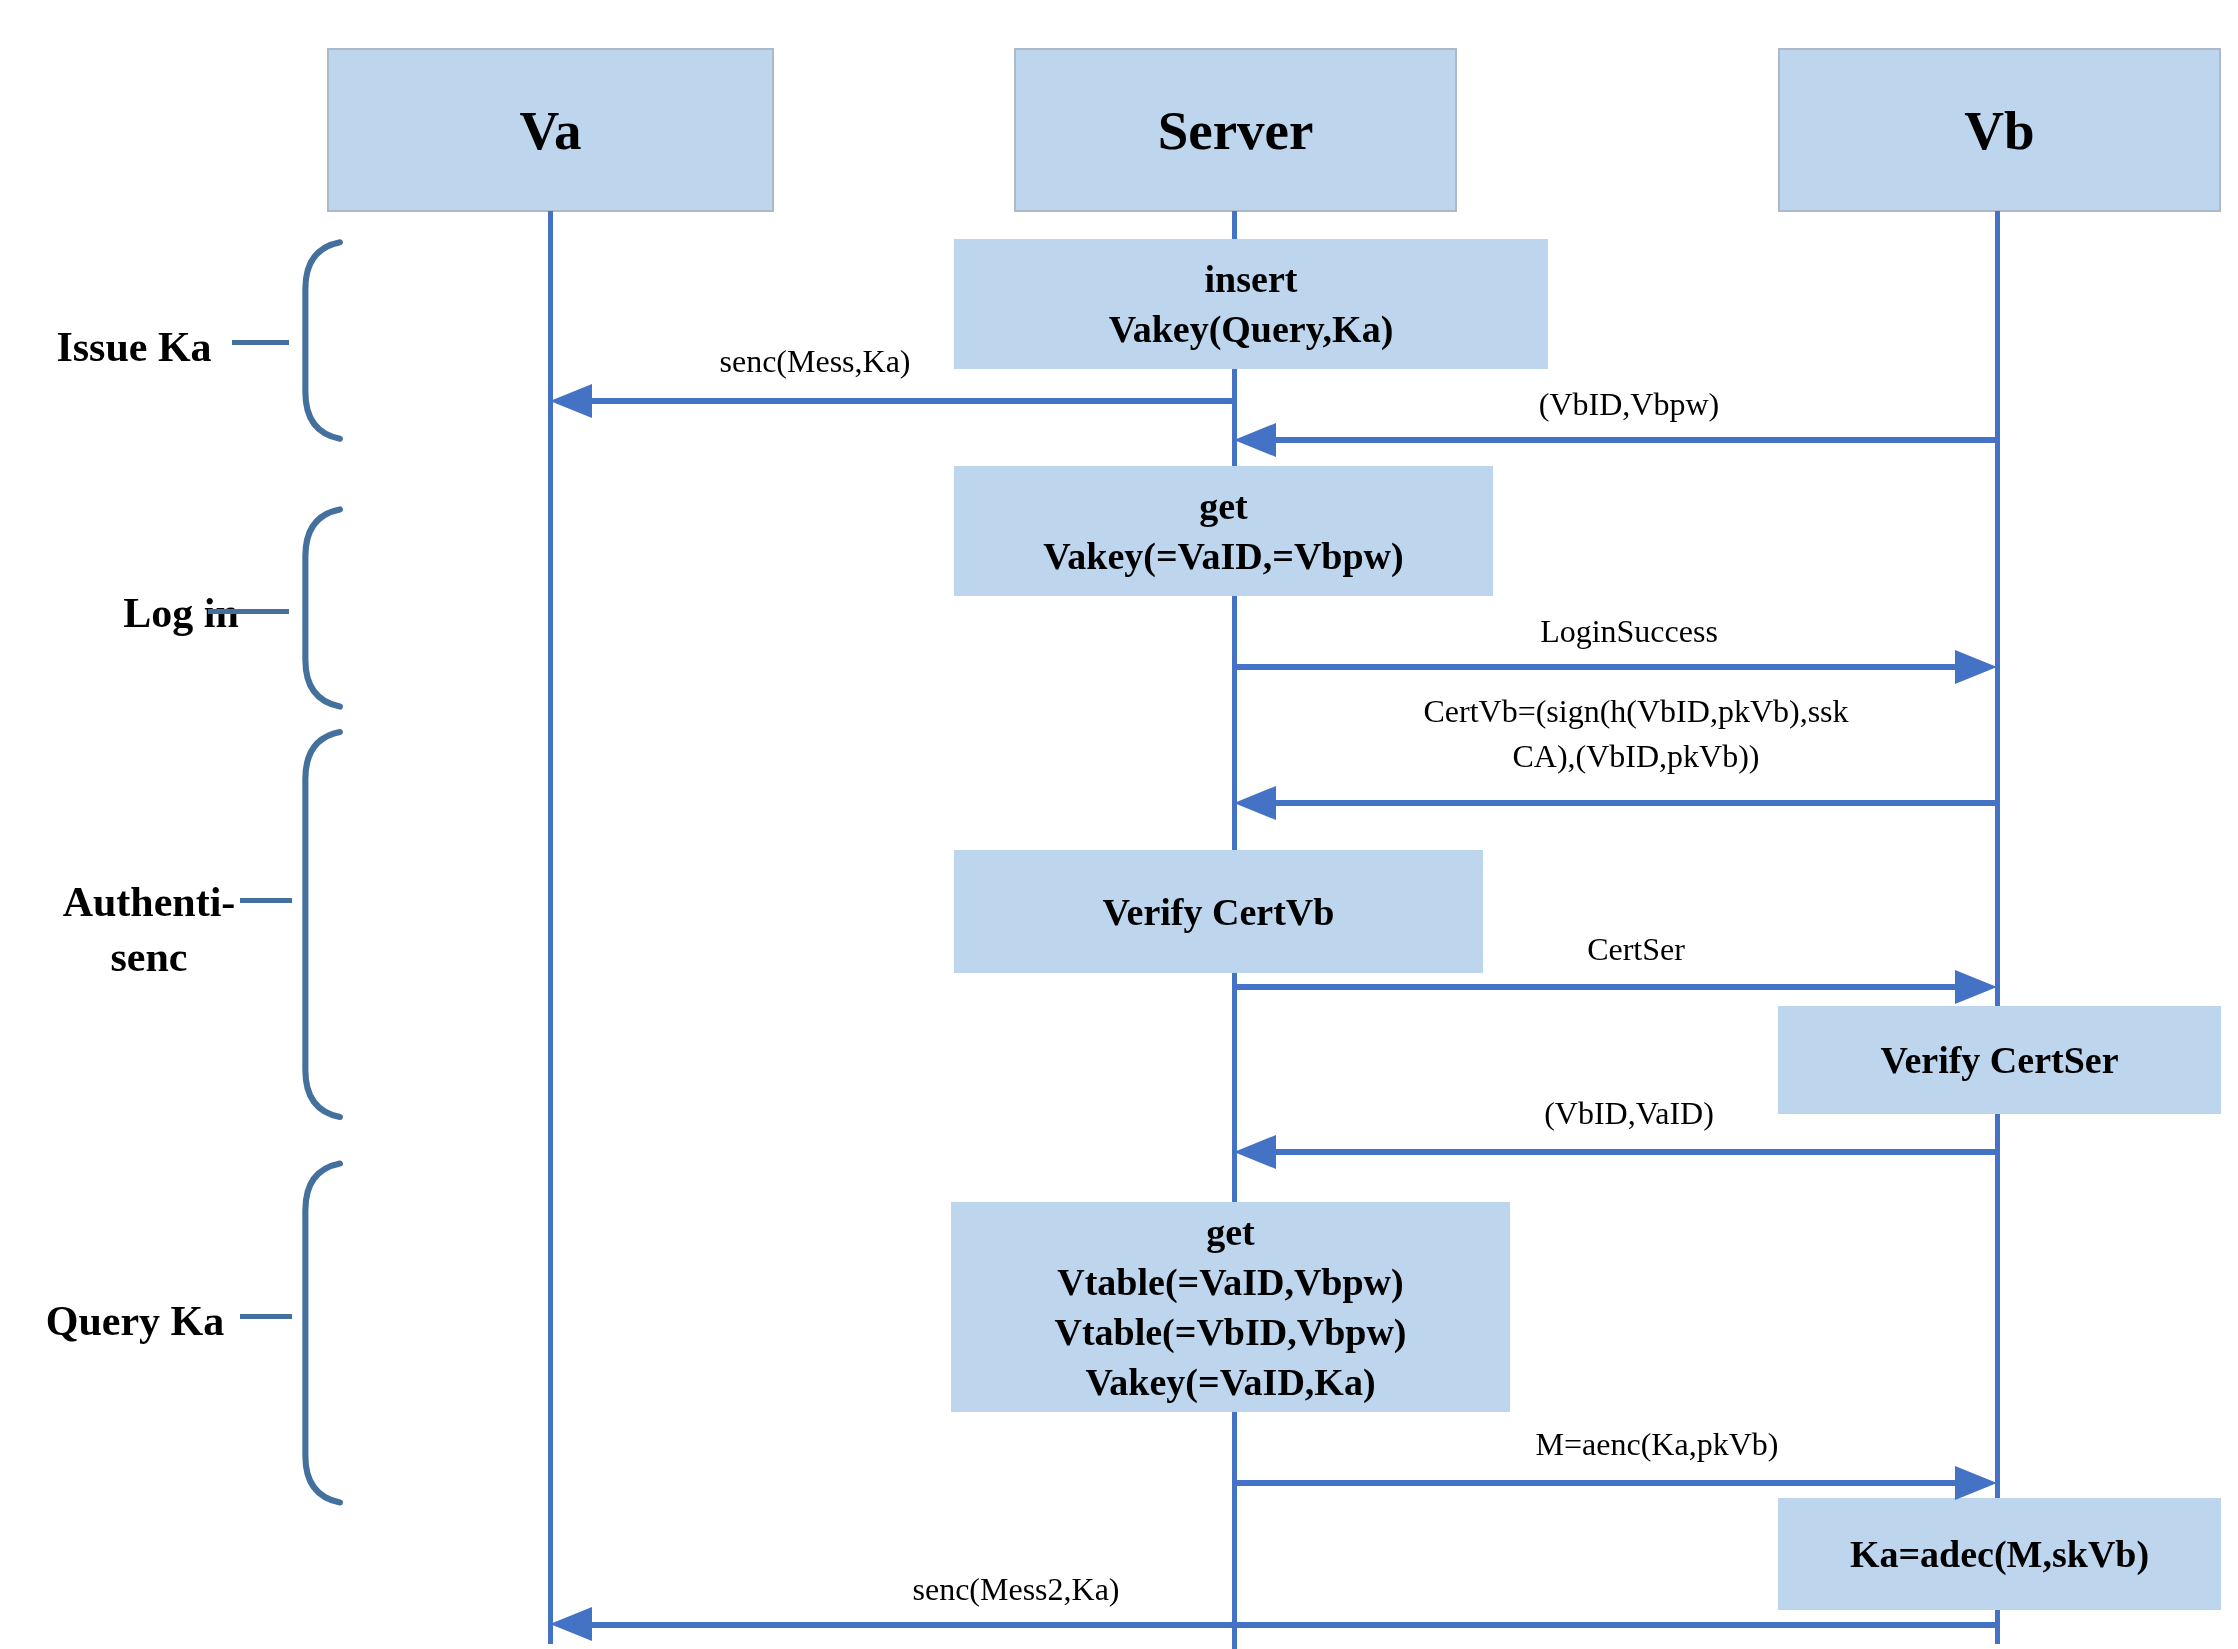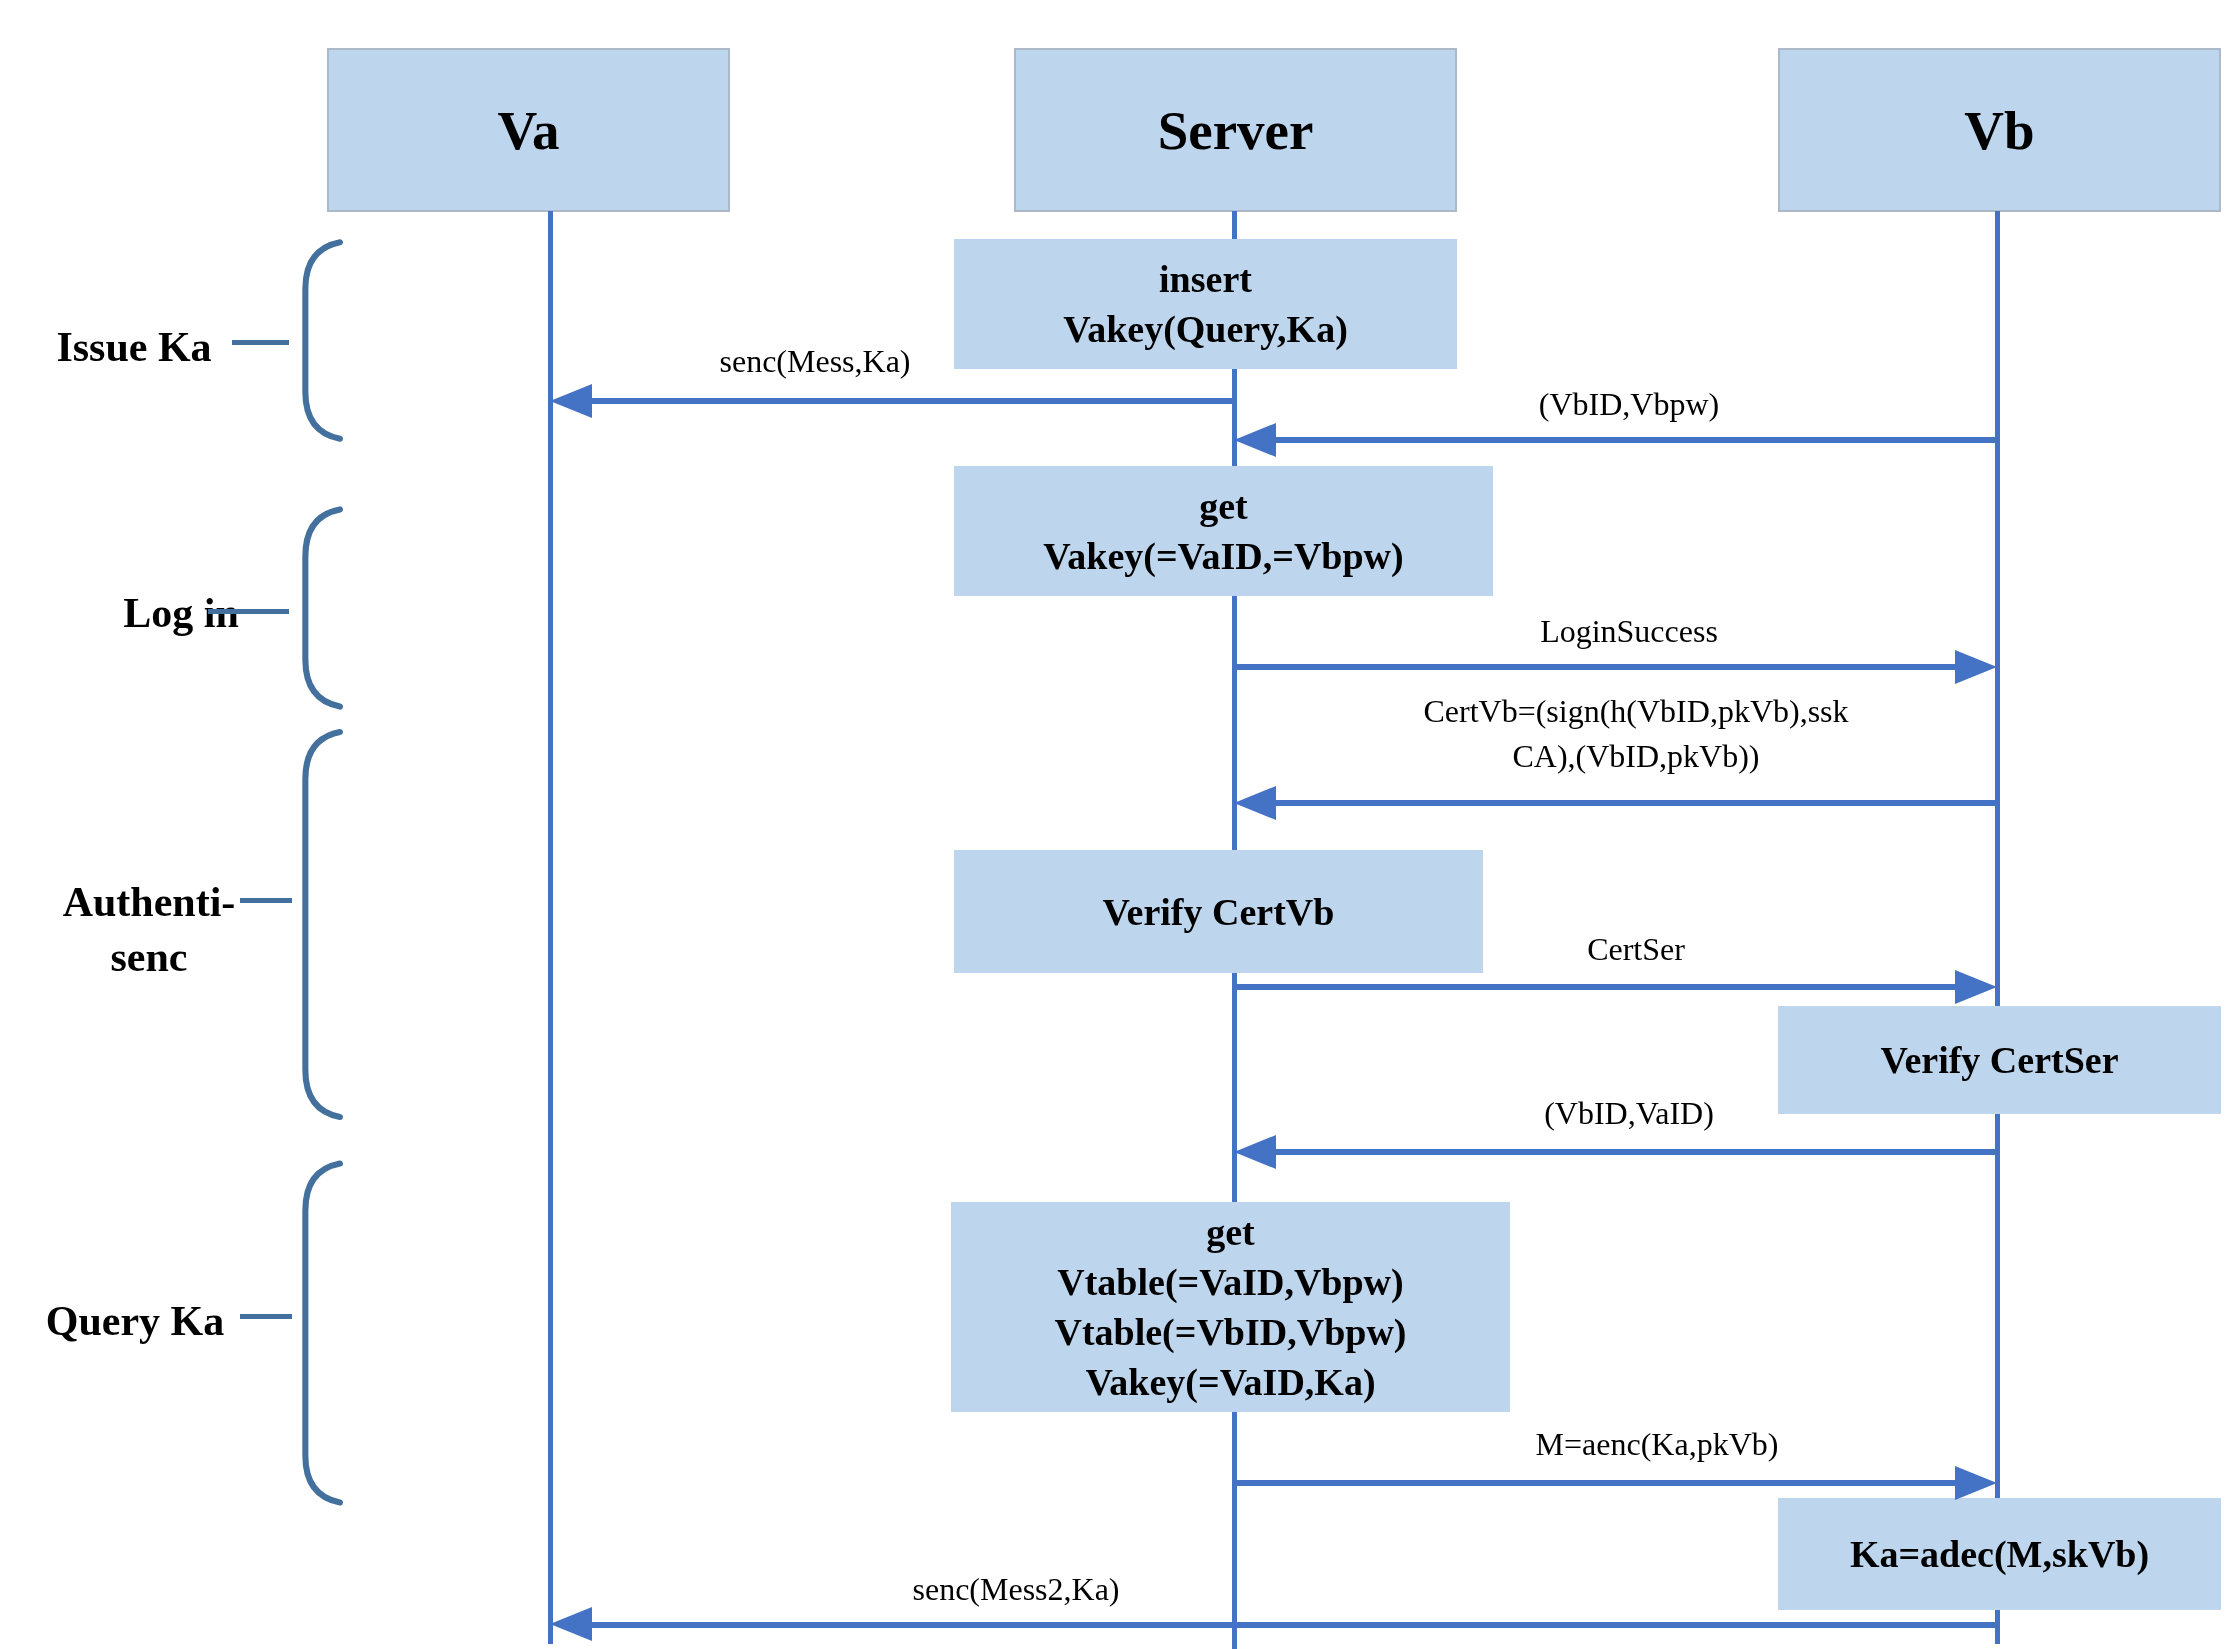--- a/index.html
+++ b/index.html
@@ -45,21 +45,21 @@
   }
   .connector{position:absolute;height:4.8px;background:#44709D;}
   .brace{position:absolute;}
   .brace path{stroke:#44709D;stroke-width:9;fill:none;stroke-linecap:round;}
 </style>
 </head>
 <body>
 
 <div id="stage">
 
-  <div class="actor-box" style="left:327px;top:48px;width:403px;height:164px;">
+  <div class="actor-box" style="left:327px;top:48px;width:447px;height:164px;">
     <span>Va</span>
   </div>
   <div class="actor-box" style="left:1014px;top:48px;width:443px;height:164px;">
     <span>Server</span>
   </div>
   <div class="actor-box" style="left:1778px;top:48px;width:443px;height:164px;">
     <span>Vb</span>
   </div>
 
   <div class="lifeline" style="left:548px;top:211px;height:1433px;"></div>
@@ -85,21 +85,21 @@
   <svg class="brace" style="left:283px;top:504px;" width="61" height="208" viewBox="0 0 90 305">
     <path d="M84,7 Q33,17 33,76 L33,229 Q33,288 84,298"></path>
   </svg>
   <svg class="brace" style="left:283px;top:726px;" width="61" height="397" viewBox="0 0 90 582">
     <path d="M84,7 Q33,17 33,76 L33,506 Q33,565 84,575"></path>
   </svg>
   <svg class="brace" style="left:283px;top:1158px;" width="61" height="350" viewBox="0 0 90 514">
     <path d="M84,7 Q33,17 33,76 L33,438 Q33,497 84,507"></path>
   </svg>
 
-  <div class="abox" style="left:954px;top:239px;width:503px;height:130px;">
+  <div class="abox" style="left:954px;top:239px;width:594px;height:130px;">
     <div>insert</div>
     <div>Vakey(Query,Ka)</div>
   </div>
 
   <div class="abox" style="left:954px;top:466px;width:539px;height:130px;">
     <div>get</div>
     <div>Vakey(=VaID,=Vbpw)</div>
   </div>
 
   <div class="abox" style="left:954px;top:850px;width:529px;height:123px;">

